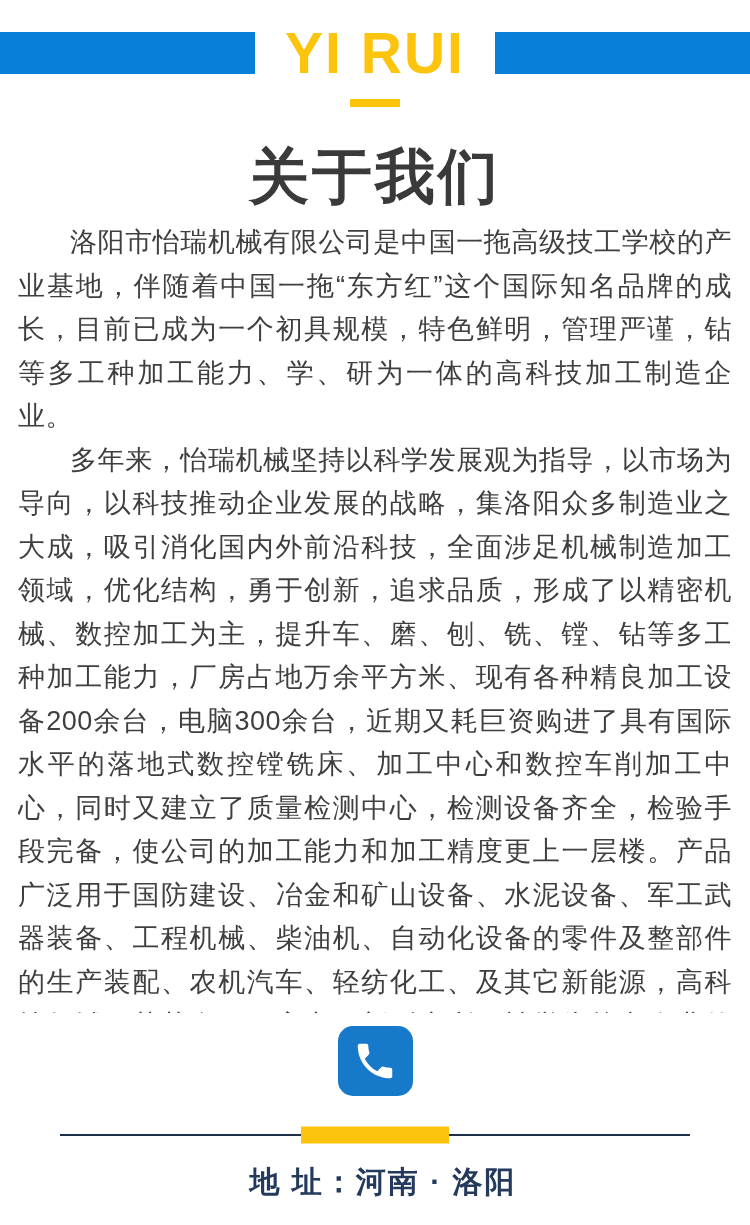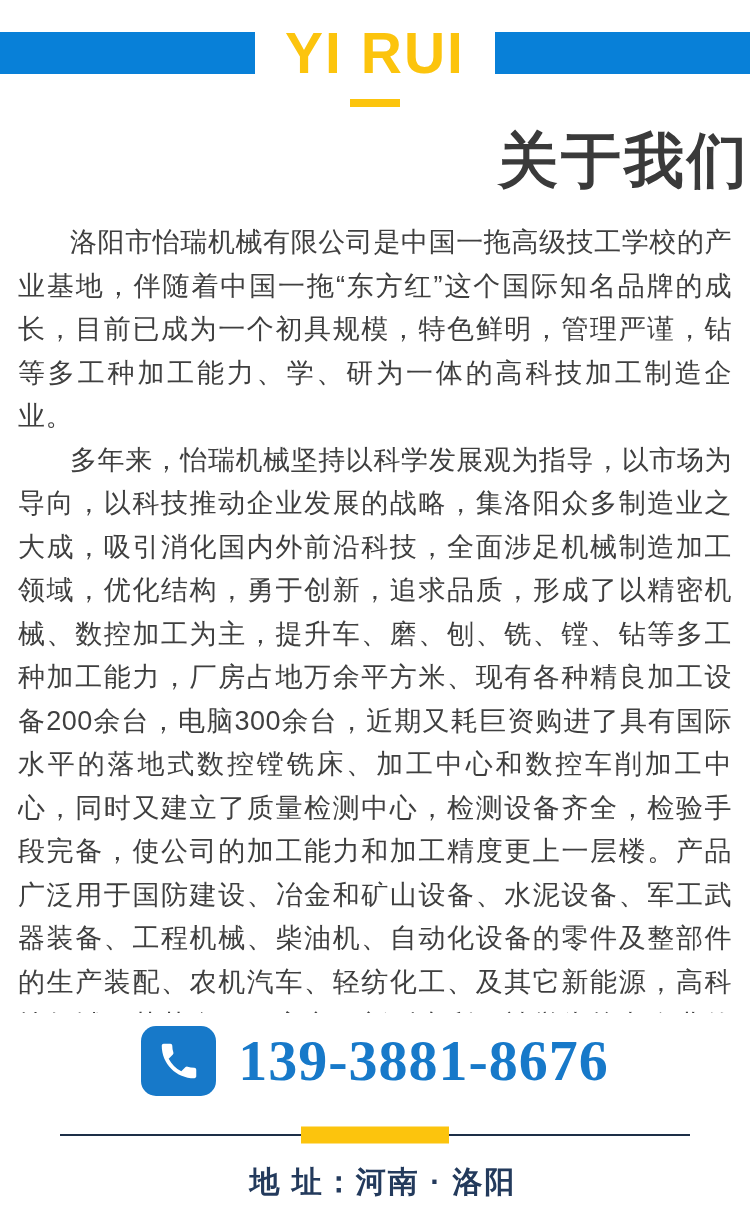--- a/index.html
+++ b/index.html
@@ -42,22 +42,22 @@
     white-space: nowrap;
     font-family: "Liberation Sans", sans-serif;
   }
   .brand-dash {
     width: 50px;
     height: 8px;
     background: #fcc40d;
     margin: 14px auto 0 auto;
   }
   .page-title {
-    margin: 22px 0 0 0;
-    text-align: right;
+    margin: 38px 0 0 0;
+    text-align: center;
     font-size: 60px;
     line-height: 64px;
     font-weight: 700;
     letter-spacing: 3px;
     color: #3a3a3a;
   }
 
   
   .about {
     position: absolute;
@@ -164,21 +164,20 @@
     <p>洛阳市怡瑞机械有限公司是中国一拖高级技工学校的产业基地，伴随着中国一拖“东方红”这个国际知名品牌的成长，目前已成为一个初具规模，特色鲜明，管理严谨，钻等多工种加工能力、学、研为一体的高科技加工制造企业。</p>
     <p>多年来，怡瑞机械坚持以科学发展观为指导，以市场为导向，以科技推动企业发展的战略，集洛阳众多制造业之大成，吸引消化国内外前沿科技，全面涉足机械制造加工领域，优化结构，勇于创新，追求品质，形成了以精密机械、数控加工为主，提升车、磨、刨、铣、镗、钻等多工种加工能力，厂房占地万余平方米、现有各种精良加工设备200余台，电脑300余台，近期又耗巨资购进了具有国际水平的落地式数控镗铣床、加工中心和数控车削加工中心，同时又建立了质量检测中心，检测设备齐全，检验手段完备，使公司的加工能力和加工精度更上一层楼。产品广泛用于国防建设、冶金和矿山设备、水泥设备、军工武器装备、工程机械、柴油机、自动化设备的零件及整部件的生产装配、农机汽车、轻纺化工、及其它新能源，高科技领域，荣获多项国家实用新型专利，被誉为校办企业的一颗明星。</p>
   </div>
 
   <div class="phone-row">
     <span class="phone-badge">
       <svg viewBox="0 0 24 24" aria-hidden="true">
         <path fill="#ffffff" d="M6.62 10.79c1.44 2.83 3.76 5.14 6.59 6.59l2.2-2.2c.27-.27.67-.36 1.02-.24 1.12.37 2.33.57 3.57.57.55 0 1 .45 1 1V20c0 .55-.45 1-1 1-9.39 0-17-7.61-17-17 0-.55.45-1 1-1h3.5c.55 0 1 .45 1 1 0 1.25.2 2.45.57 3.57.11.35.03.74-.25 1.02l-2.2 2.2z"></path>
       </svg>
     </span>
-    <span class="phone-number">139-3881-8676</span>
   </div>
 
   <div class="divider">
     <span class="divider-chip"></span>
   </div>
 
   <div class="footer-address">地 址：河南 · 洛阳</div>
 
 </div>
 

